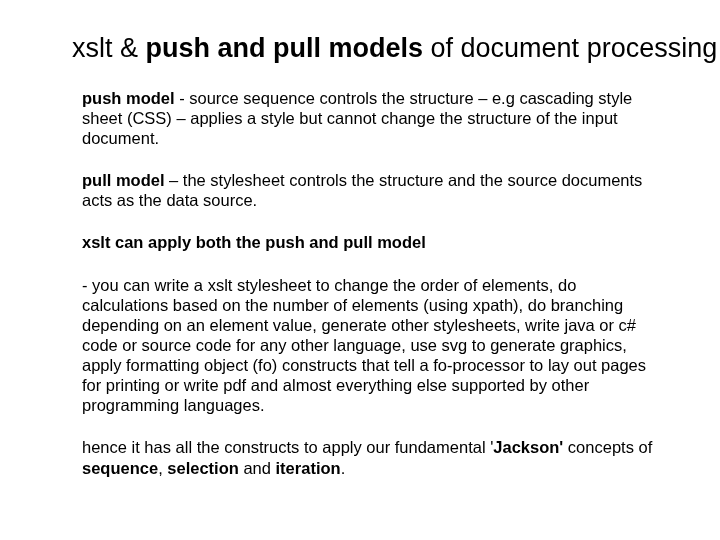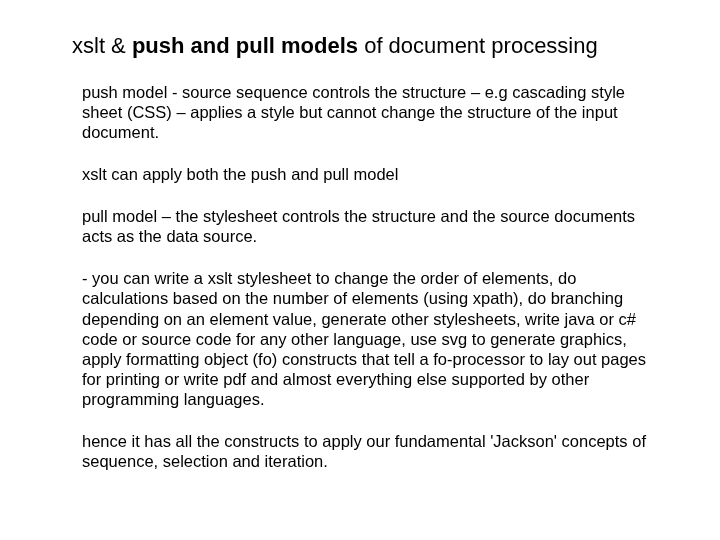--- a/index.html
+++ b/index.html
@@ -12,56 +12,56 @@
     color: #000;
   }
   .slide {
     box-sizing: border-box;
     width: 720px;
     height: 540px;
     padding: 32px 60px 30px 72px;
   }
   h1.title {
     margin: 0 0 22px 0;
-    font-size: 22px;
+    font-size: 27px;
     font-weight: normal;
     line-height: 1.25;
     white-space: nowrap;
   }
   h1.title .bold { font-weight: bold; }
   .body {
     padding-left: 10px;
     font-size: 16.5px;
     line-height: 1.22;
   }
   .para { margin-bottom: 22px; }
   .para:last-child { margin-bottom: 8px; }
-  .b { font-weight: normal; }
+  .b { font-weight: bold; }
 </style>
 </head>
 <body>
 
 <div class="slide">
 
   <h1 class="title">
     <span>xslt &amp; </span><span class="bold">push and pull models</span><span> of document processing</span>
   </h1>
 
   <div class="body">
 
     <div class="para">
       <span class="b">push model</span><span>  - source sequence controls the structure – e.g cascading style sheet (CSS) – applies a style but cannot change the structure of the input document.</span>
     </div>
 
     <div class="para">
-      <span class="b">xslt can apply both the push and pull model</span>
+      <span class="b">pull model</span><span> – the stylesheet controls the structure and the source documents acts as the data source.</span>
     </div>
 
     <div class="para">
-      <span class="b">pull model</span><span> – the stylesheet controls the structure and the source documents acts as the data source.</span>
+      <span class="b">xslt can apply both the push and pull model</span>
     </div>
 
     <div class="para">
       <span>- you can write a xslt stylesheet to change the order of elements, do calculations based on the number of elements (using xpath), do branching depending on an element value, generate other stylesheets, write java or c# code or source code for any other language, use svg to generate graphics, apply formatting object (fo) constructs that tell a fo-processor to lay out pages for printing or write pdf and almost everything else supported by other programming languages.</span>
     </div>
 
     <div class="para">
       <span>hence it has all the constructs to apply our fundamental '</span><span class="b">Jackson'</span><span> concepts of </span><span class="b">sequence</span><span>, </span><span class="b">selection</span><span> and </span><span class="b">iteration</span><span>.</span>
     </div>
 

